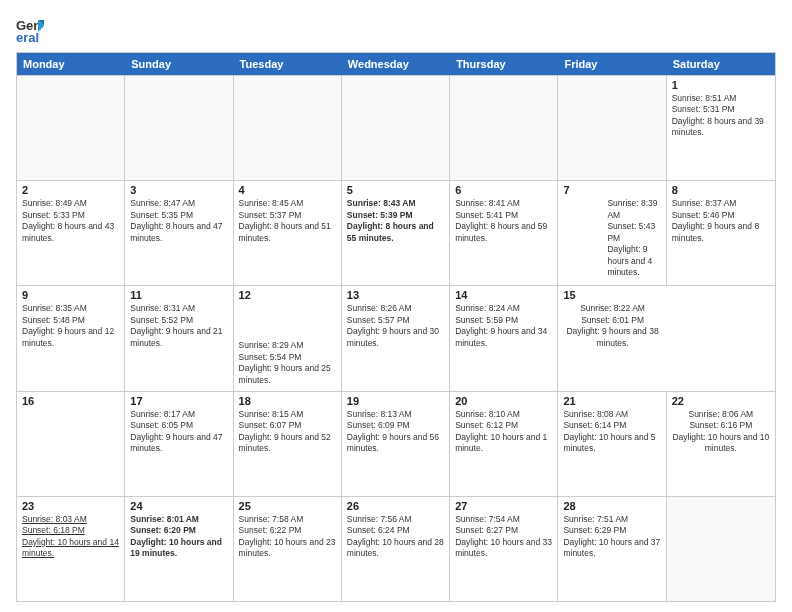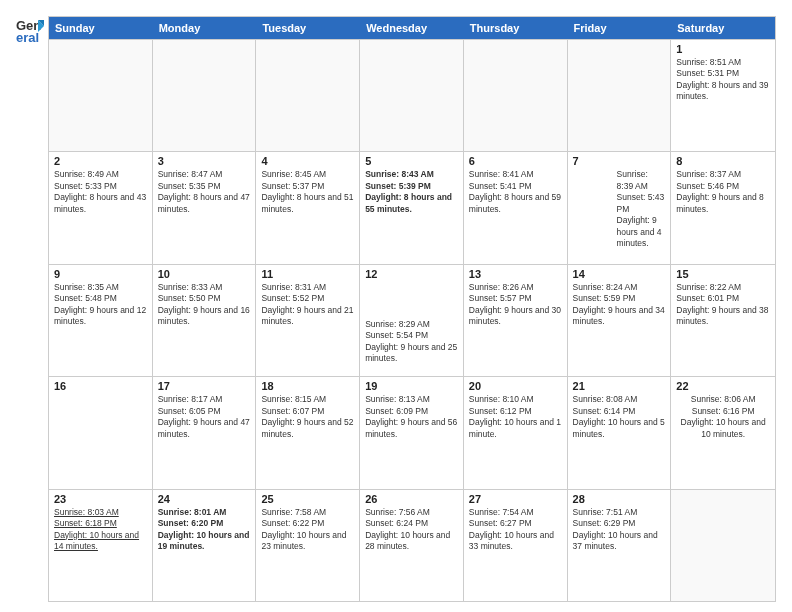--- a/index.html
+++ b/index.html
@@ -8,21 +8,21 @@
       height: 612px;
       font-family: Arial, sans-serif;
       background: #fff;
       overflow: hidden;
     }
     .page {
       width: 792px;
       height: 612px;
       padding: 16px 16px 10px 16px;
       display: flex;
-      flex-direction: row;
+      flex-direction: column;
     }
     .header {
       display: flex;
       justify-content: space-between;
       align-items: flex-start;
       margin-bottom: 8px;
     }
     .logo {
       display: flex;
       align-items: center;
@@ -134,22 +134,22 @@
       </div>
     </div>
     <div class="title-block">
       <div class="title-month"></div>
       <div class="title-location"></div>
     </div>
   </div>
 
   <div class="calendar">
     <div class="cal-header">
-    <div class="cal-header-cell">Sunday</div>
-        <div class="cal-header-cell">Monday</div>
+    <div class="cal-header-cell">Monday</div>
+        <div class="cal-header-cell">Sunday</div>
         <div class="cal-header-cell">Tuesday</div>
         <div class="cal-header-cell">Wednesday</div>
         <div class="cal-header-cell">Thursday</div>
         <div class="cal-header-cell">Friday</div>
         <div class="cal-header-cell">Saturday</div>
       </div>
     <div class="cal-body">
     <div class="cal-row">
           <div class="cal-cell empty"></div>
           <div class="cal-cell empty"></div>
@@ -209,26 +209,20 @@
           </div>
         </div>
         <div class="cal-row">
           <div class="cal-cell">
             <div class="cell-day">9</div>
             <div class="cell-info" style="white-space: pre-line;">Sunrise: 8:35 AM
 Sunset: 5:48 PM
 Daylight: 9 hours and 12 minutes.</div>
           </div>
           <div class="cal-cell">
-            <div class="cell-day">10</div>
-            <div class="cell-info" style="white-space: pre-line;">Sunrise: 8:33 AM
-Sunset: 5:50 PM
-Daylight: 9 hours and 16 minutes.</div>
-          </div>
-          <div class="cal-cell">
             <div class="cell-day">11</div>
             <div class="cell-info" style="white-space: pre-line;">Sunrise: 8:31 AM
 Sunset: 5:52 PM
 Daylight: 9 hours and 21 minutes.</div>
           </div>
           <div class="cal-cell">
             <div class="cell-day">12</div>
             <div class="cell-info" style="white-space: pre-line; margin-top: 39px;">Sunrise: 8:29 AM
 Sunset: 5:54 PM
 Daylight: 9 hours and 25 minutes.</div>
@@ -240,21 +234,21 @@
 Daylight: 9 hours and 30 minutes.</div>
           </div>
           <div class="cal-cell">
             <div class="cell-day">14</div>
             <div class="cell-info" style="white-space: pre-line;">Sunrise: 8:24 AM
 Sunset: 5:59 PM
 Daylight: 9 hours and 34 minutes.</div>
           </div>
           <div class="cal-cell">
             <div class="cell-day">15</div>
-            <div class="cell-info" style="white-space: pre-line;">Sunrise: 8:22 AM
+            <div class="cell-info" style="white-space: pre-line; text-align: center;">Sunrise: 8:22 AM
 Sunset: 6:01 PM
 Daylight: 9 hours and 38 minutes.</div>
           </div>
         </div>
         <div class="cal-row">
           <div class="cal-cell">
             <div class="cell-day">16</div>
           </div>
           <div class="cal-cell">
             <div class="cell-day">17</div>

